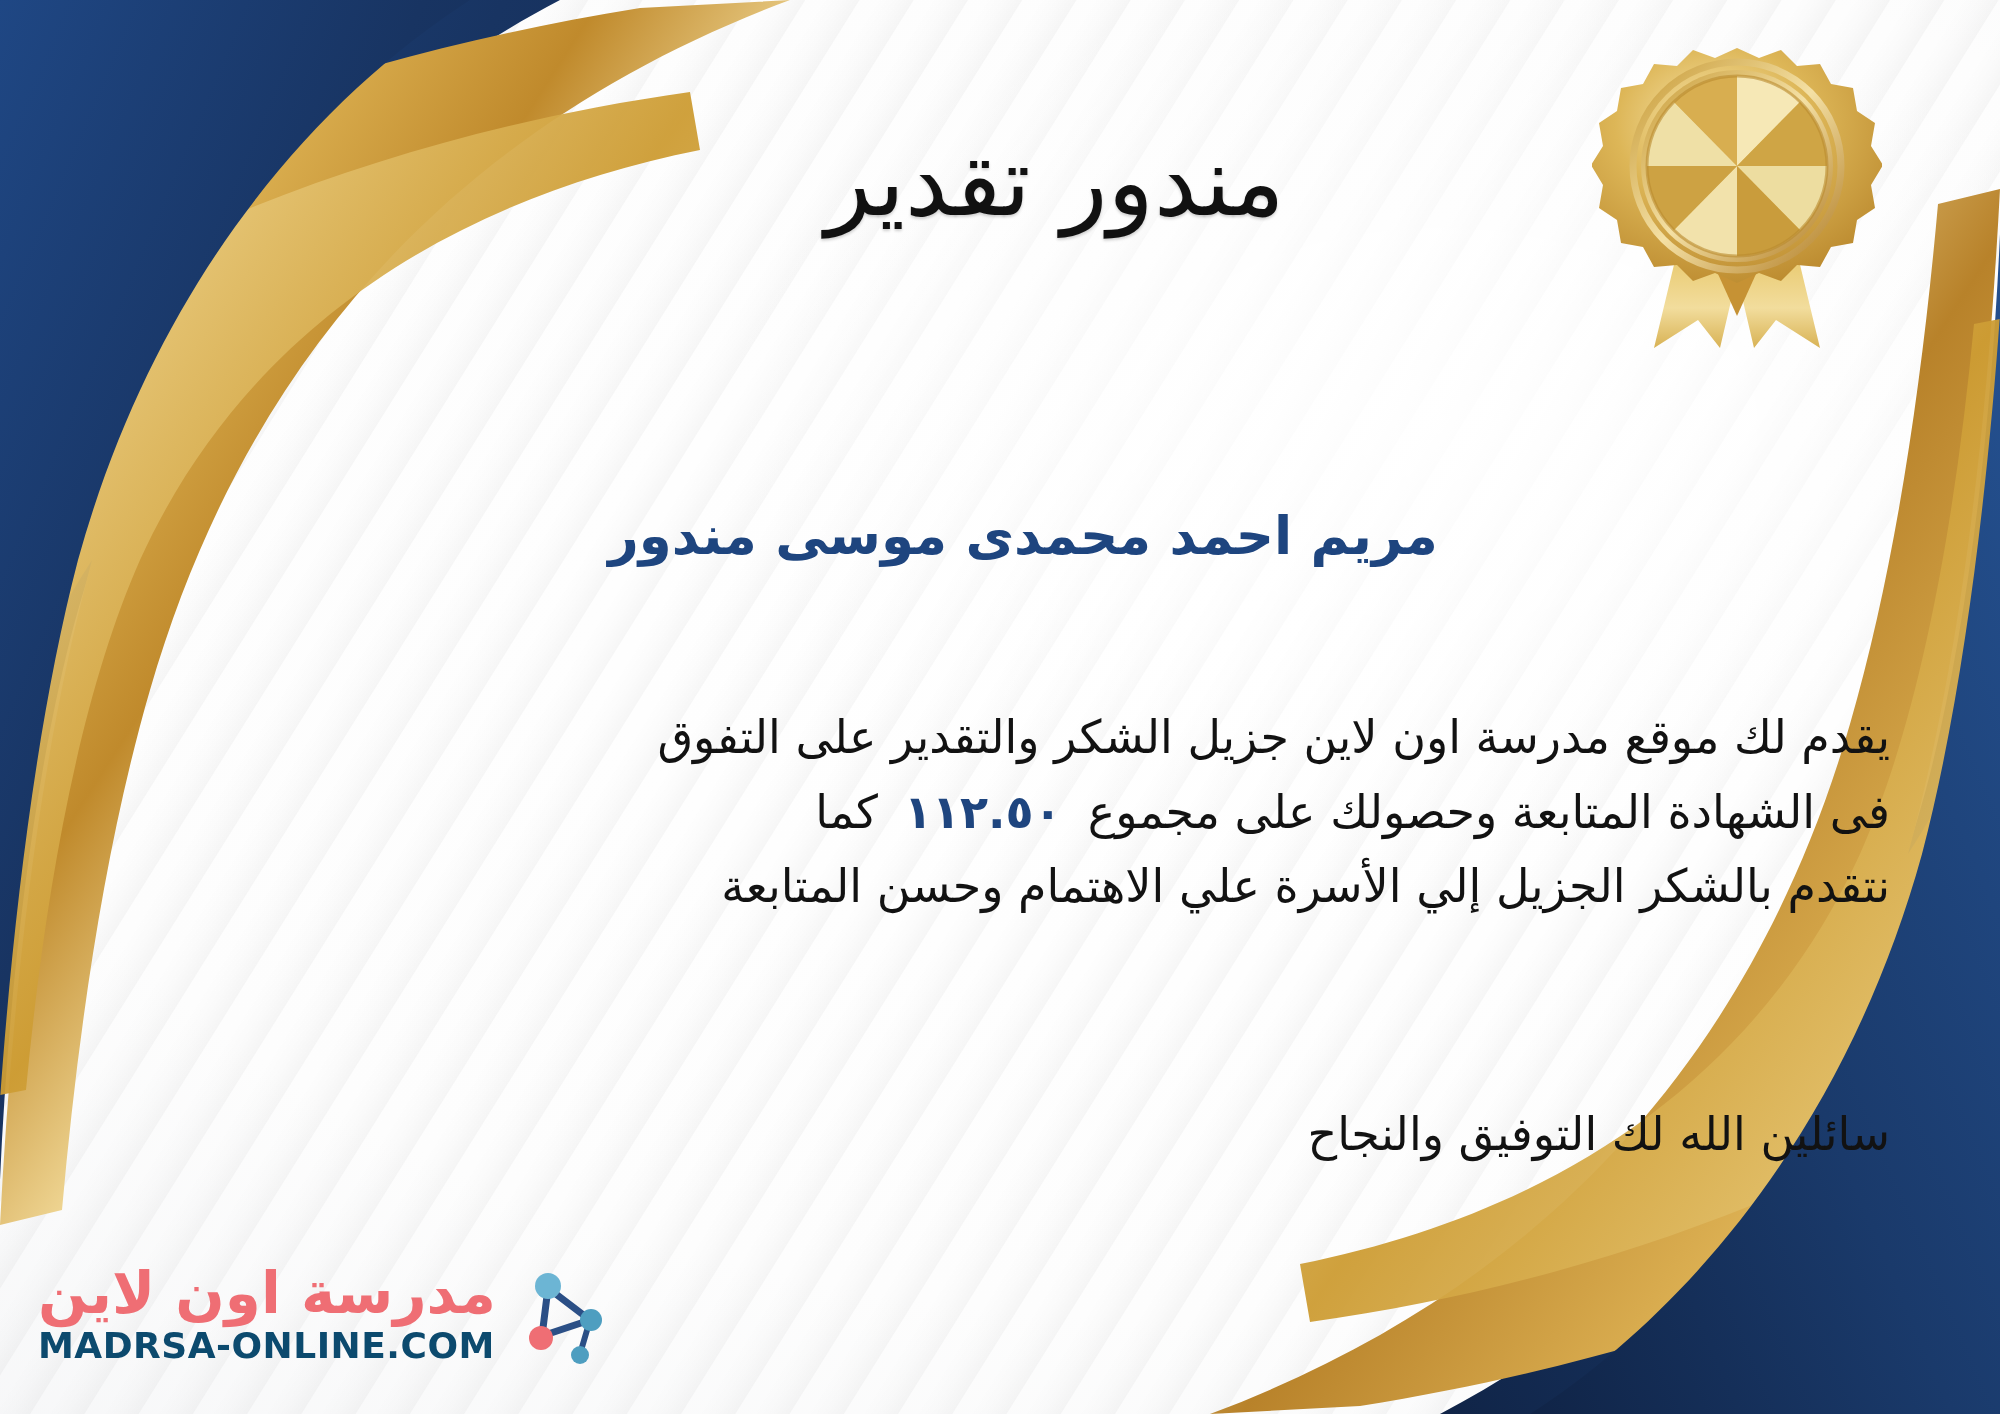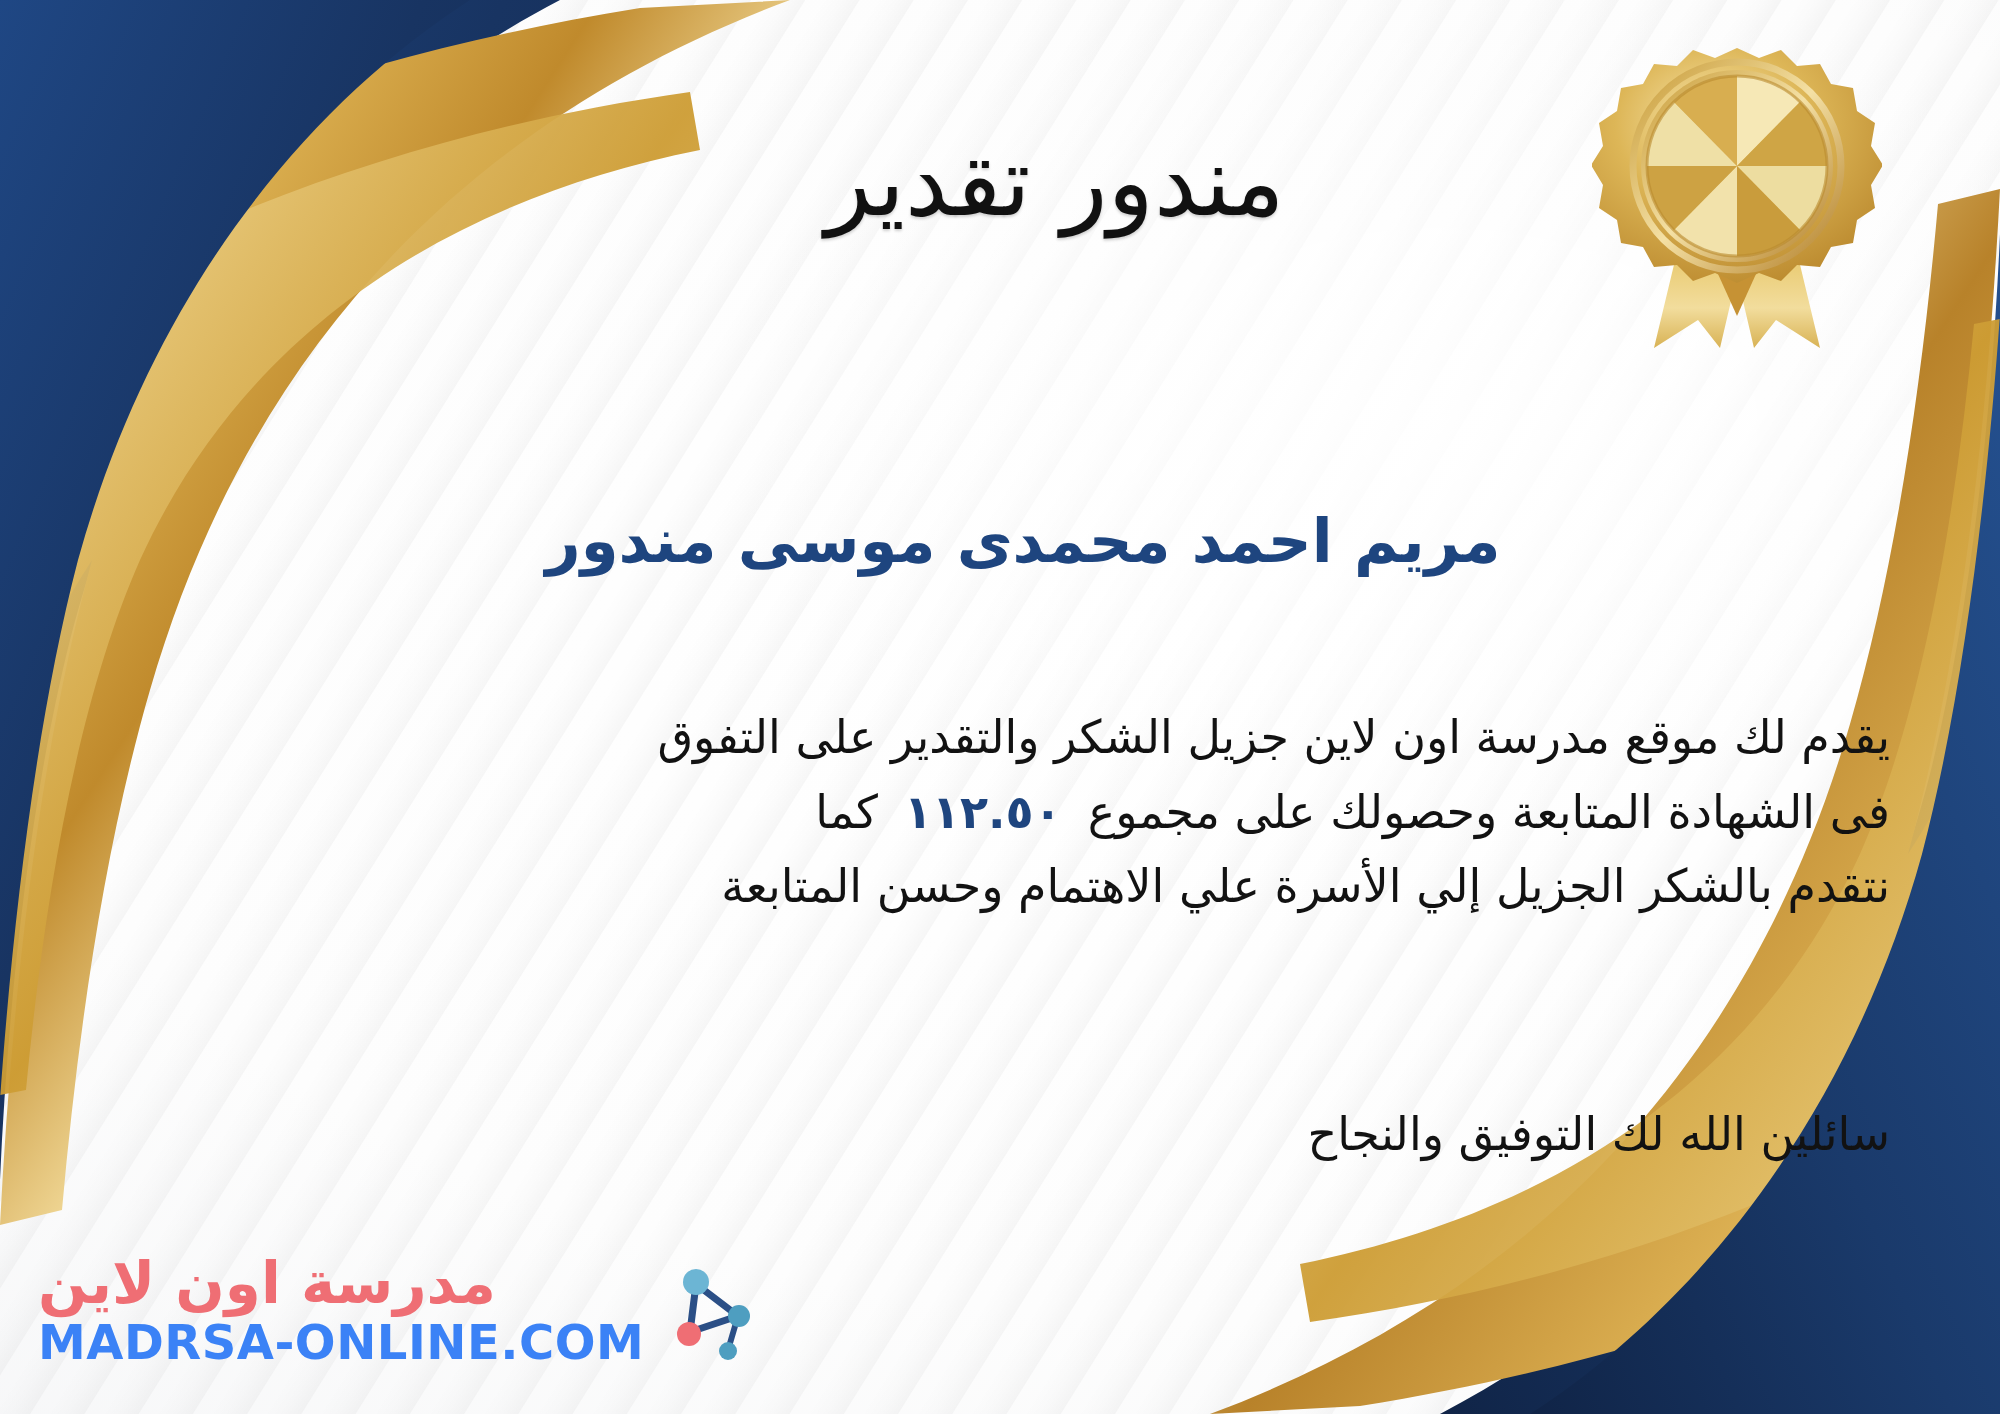--- a/index.html
+++ b/index.html
@@ -74,21 +74,21 @@
     padding-left: 110px;
     text-shadow: 0 2px 3px rgba(0,0,0,0.18);
   }
 
   .student-name {
     position: absolute;
     top: 505px;
     right: 0;
     left: 0;
     text-align: center;
-    font-size: 61px;
+    font-size: 53px;
     font-weight: 700;
     color: #1e457f;
     letter-spacing: 0px;
     padding-left: 46px;
   }
 
   .body-text {
     position: absolute;
     top: 700px;
     right: 110px;
@@ -137,23 +137,23 @@
     line-height: 1;
   }
   .brand-ar {
     font-size: 58px;
     font-weight: 700;
     color: #ef6e74;
     direction: rtl;
     letter-spacing: 0px;
   }
   .brand-url {
-    font-size: 48px;
+    font-size: 36px;
     font-weight: 700;
-    color: #3b82f6;
+    color: #0c4a6e;
     letter-spacing: 0.5px;
     margin-top: 6px;
   }
   .brand-mark {
     width: 96px;
     height: 104px;
     flex: 0 0 auto;
   }
 </style>
 </head>

